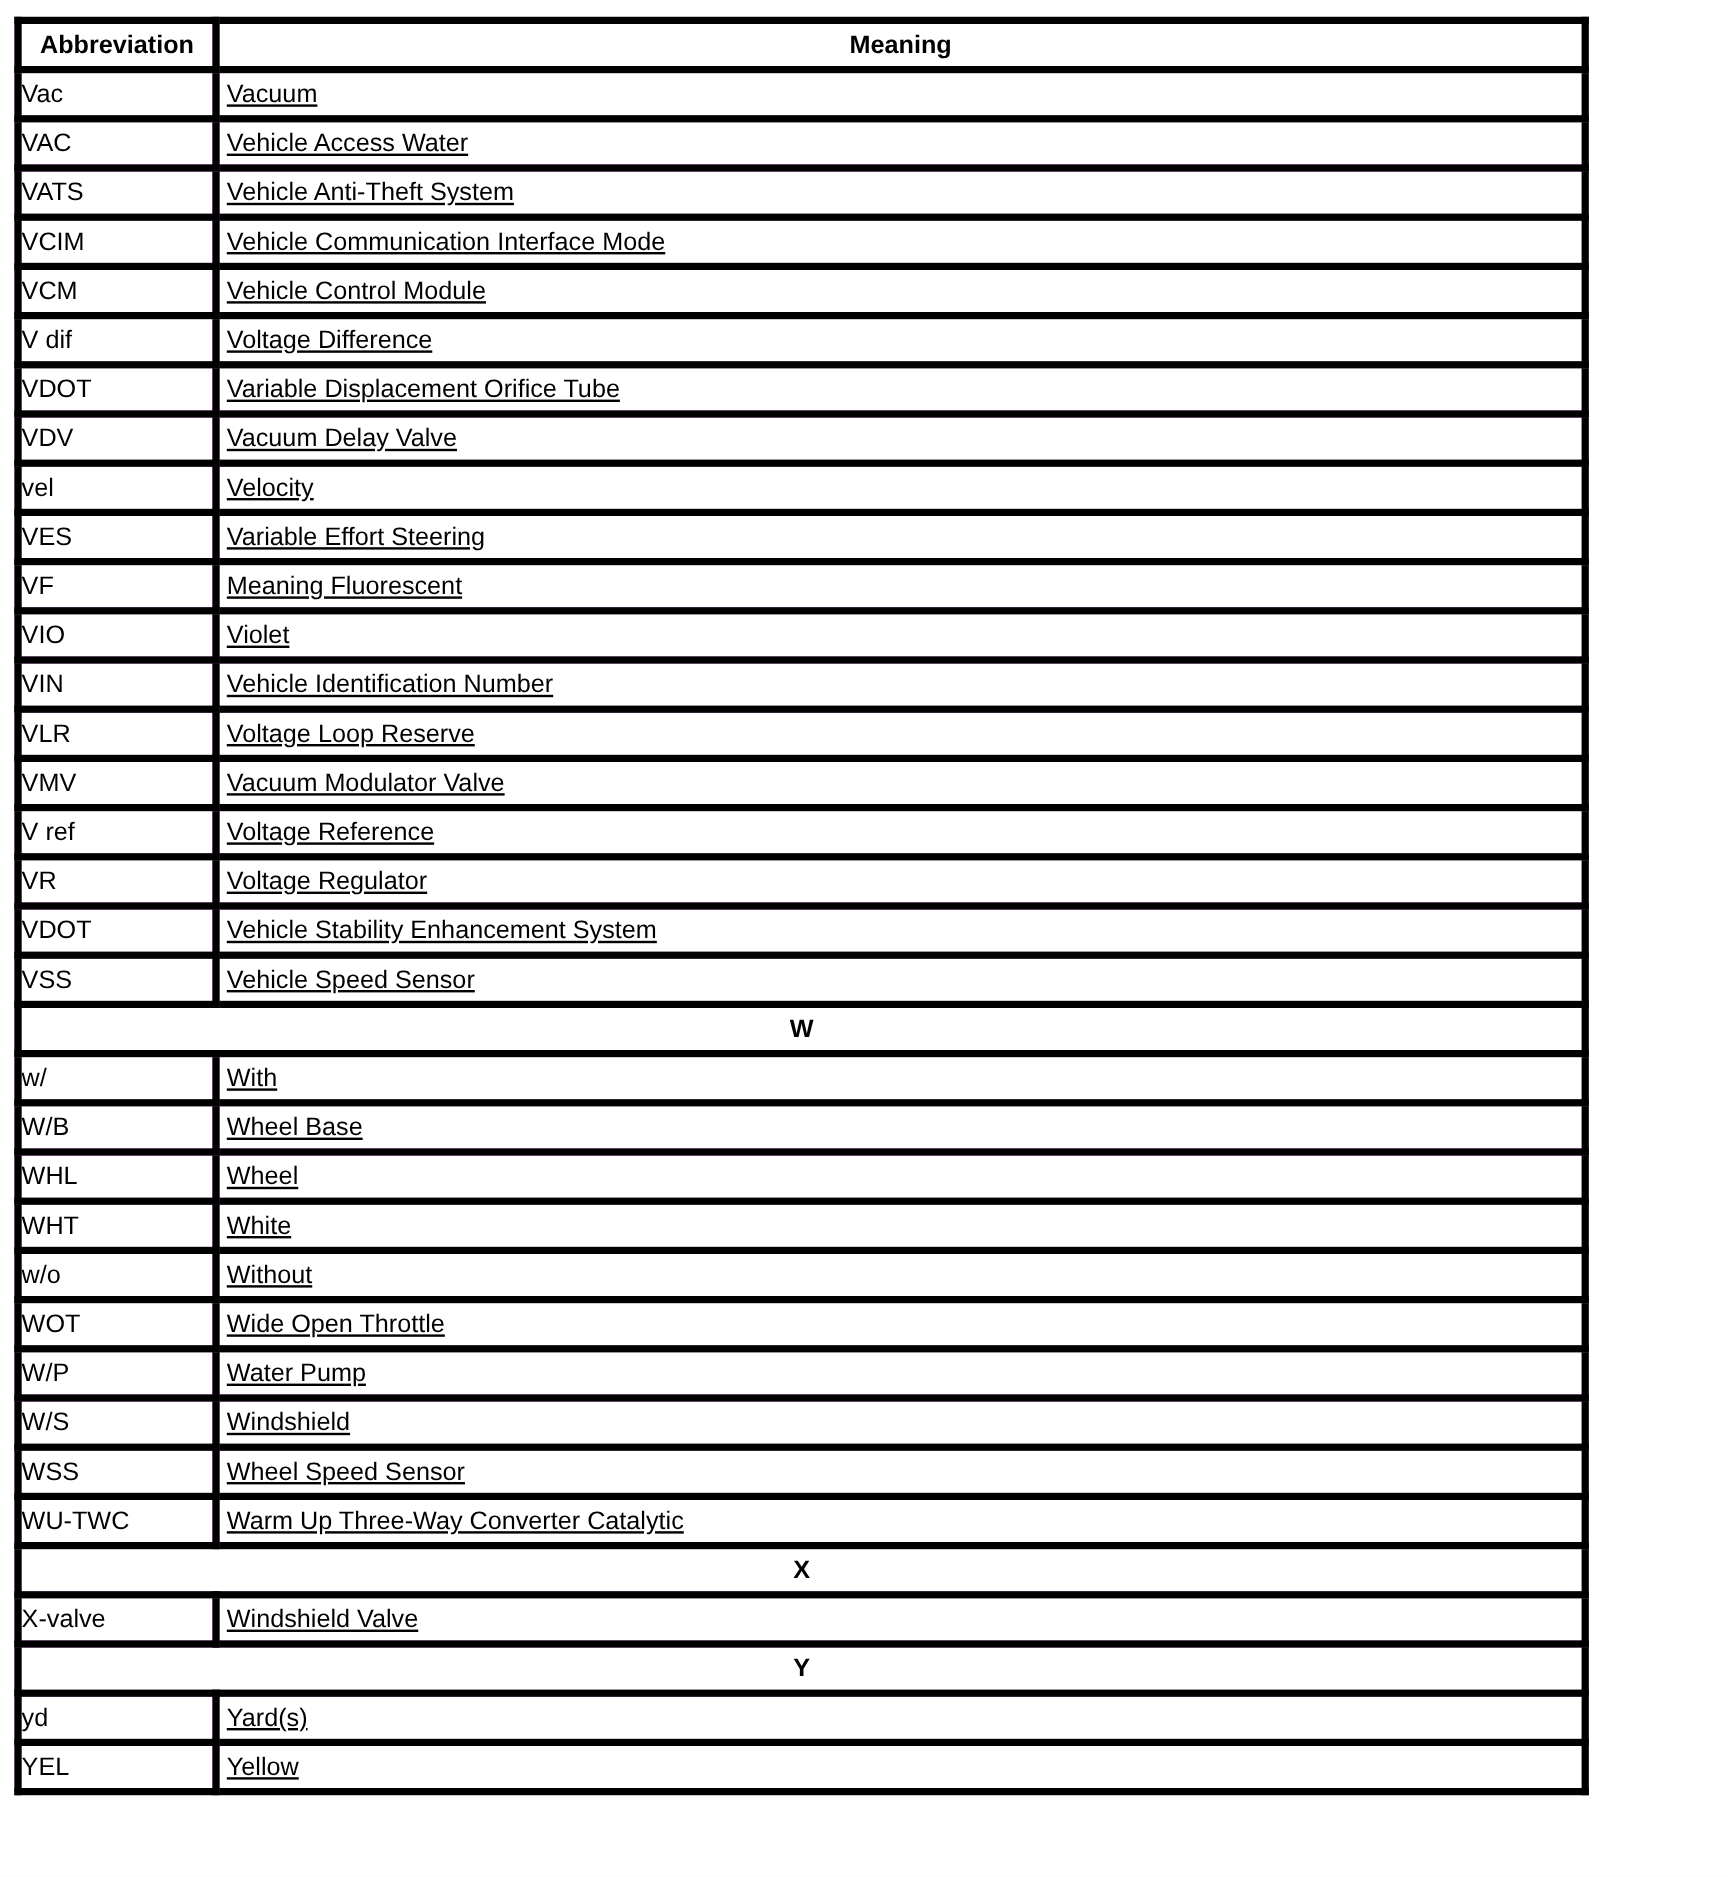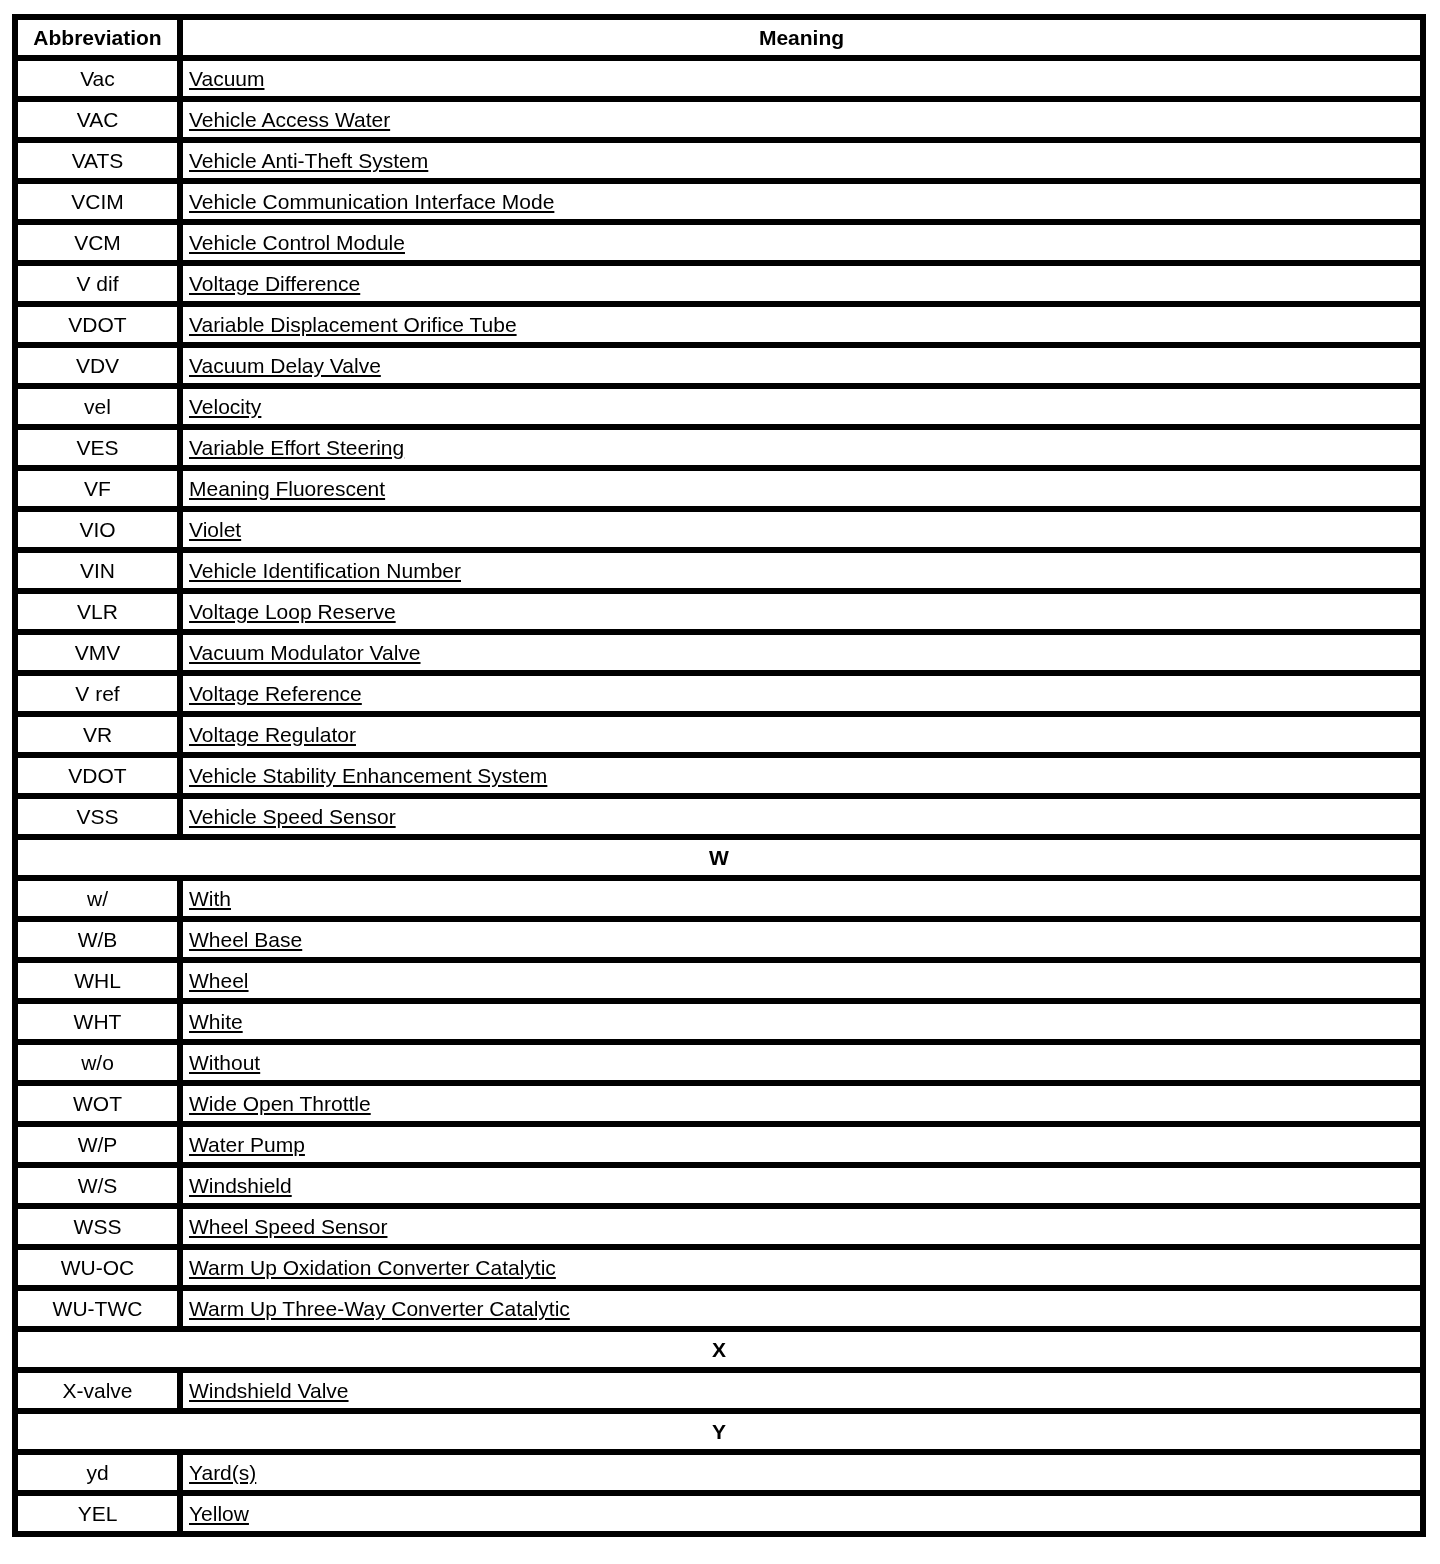--- a/index.html
+++ b/index.html
@@ -10,41 +10,41 @@
   body {
     width: 1440px;
     height: 1564px;
     font-family: "Liberation Sans", sans-serif;
     color: #000000;
     overflow: hidden;
   }
   table.abbr-table {
     border-collapse: collapse;
     margin: 14px 0 0 12px;
-    width: 1414px;
+    width: 1312px;
     table-layout: fixed;
     background: #f0abfc;
   }
   col.col-abbr { width: 165px; }
   th, td {
     border: 6px solid #000000;
     height: 35px;
     font-size: 21px;
     line-height: 1.1;
     vertical-align: middle;
     padding: 0;
     background: #ffffff;
     overflow: hidden;
     white-space: nowrap;
   }
   th {
     font-weight: bold;
     text-align: center;
   }
-  td.abbr-cell { text-align: center; }
+  td.abbr-cell { }
   td.meaning-cell { text-align: left; padding-left: 6px; text-decoration: underline; }
   td.section-cell {
     font-weight: bold;
     text-align: center;
   }
 </style>
 </head>
 <body>
 
 <table class="abbr-table">
@@ -168,24 +168,20 @@
       </tr>
       <tr>
         <td class="abbr-cell">W/S</td>
         <td class="meaning-cell">Windshield</td>
       </tr>
       <tr>
         <td class="abbr-cell">WSS</td>
         <td class="meaning-cell">Wheel Speed Sensor</td>
       </tr>
       <tr>
-        <td class="abbr-cell">WU-OC</td>
-        <td class="meaning-cell">Warm Up Oxidation Converter Catalytic</td>
-      </tr>
-      <tr>
         <td class="abbr-cell">WU-TWC</td>
         <td class="meaning-cell">Warm Up Three-Way Converter Catalytic</td>
       </tr>
       <tr>
         <td colspan="2" class="section-cell">X</td>
       </tr>
       <tr>
         <td class="abbr-cell">X-valve</td>
         <td class="meaning-cell">Windshield Valve</td>
       </tr>

